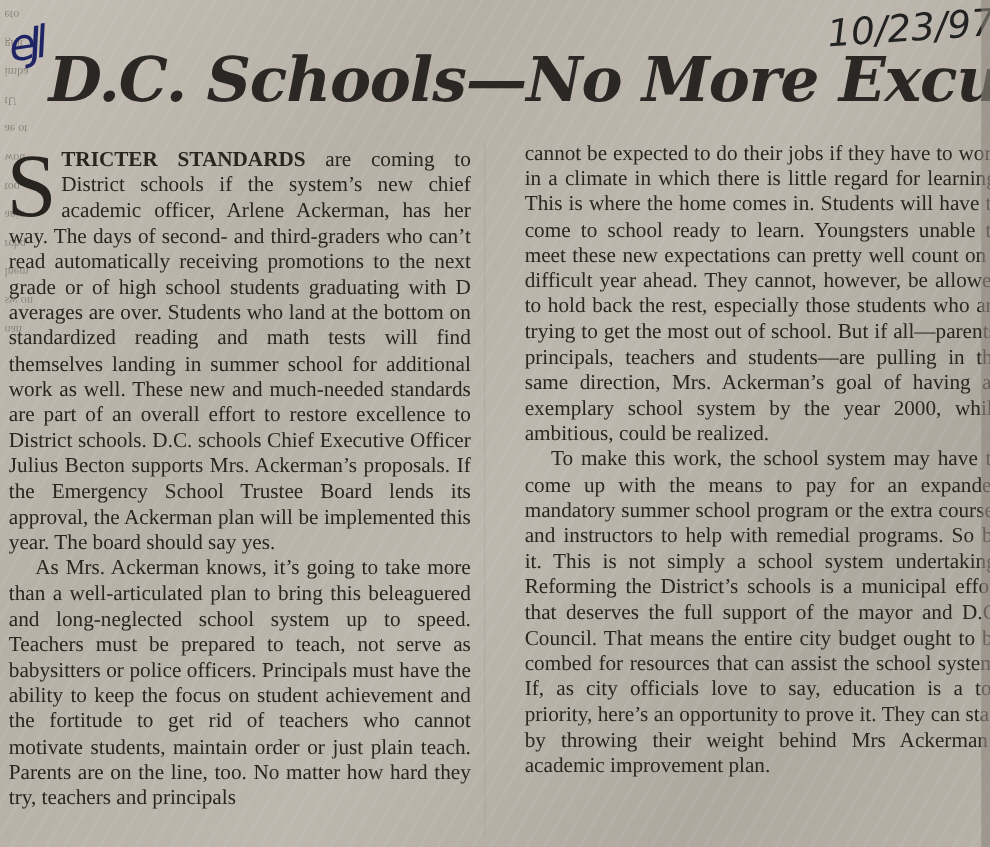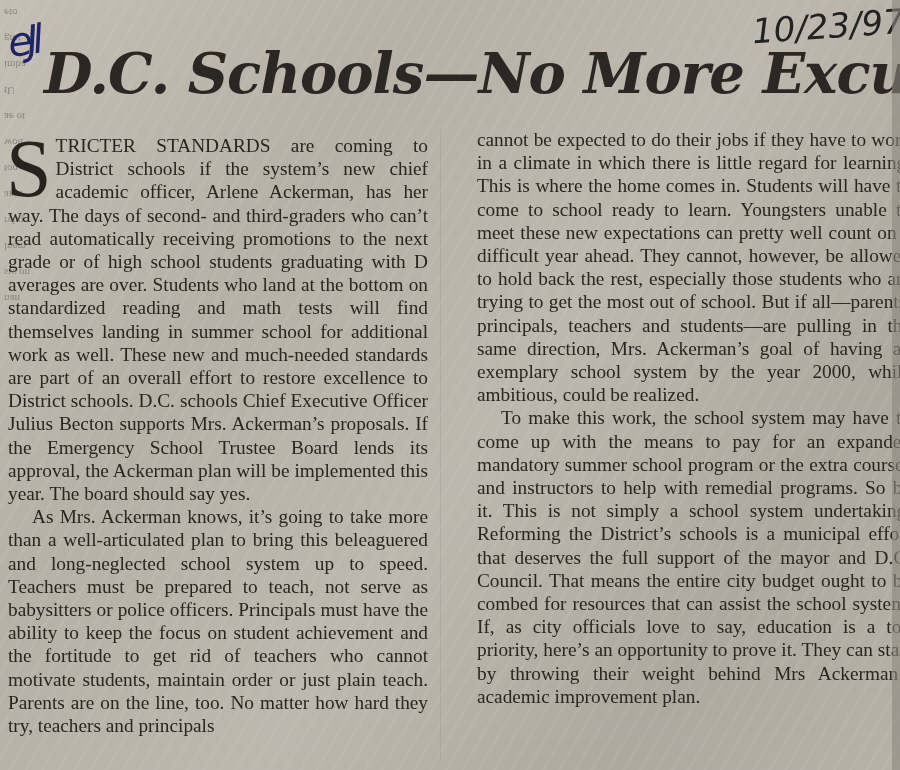--- a/index.html
+++ b/index.html
@@ -36,21 +36,21 @@
     font-size:19.3px; line-height:23.2px; text-align:justify; color:#29251f;
   }
   .col-left { left:8px; top:134px; width:420px; }
   .col-right { left:477px; top:128px; width:434px; }
   .col p { margin:0; text-indent:24px; }
   .col p.first { text-indent:0; }
   .dropcap {
     float:left; font-size:82px; line-height:66px; margin:2px 4px 0 -2px;
     font-family:"Liberation Serif", serif; color:#27231f;
   }
-  .lead-caps { letter-spacing:0; }
+  .lead-caps { letter-spacing:0;font-weight:bold; }
   .divider { position:absolute; left:440px; top:130px; width:1px; height:630px; background:rgba(60,55,50,0.08); }
   .right-edge { position:absolute; right:0; top:0; width:8px; height:770px; background:#8d877e; opacity:.6; }
 </style>
 </head>
 <body>
 
 <div class="streak"></div>
 
 <div class="gutter">
   <span>eto</span>

